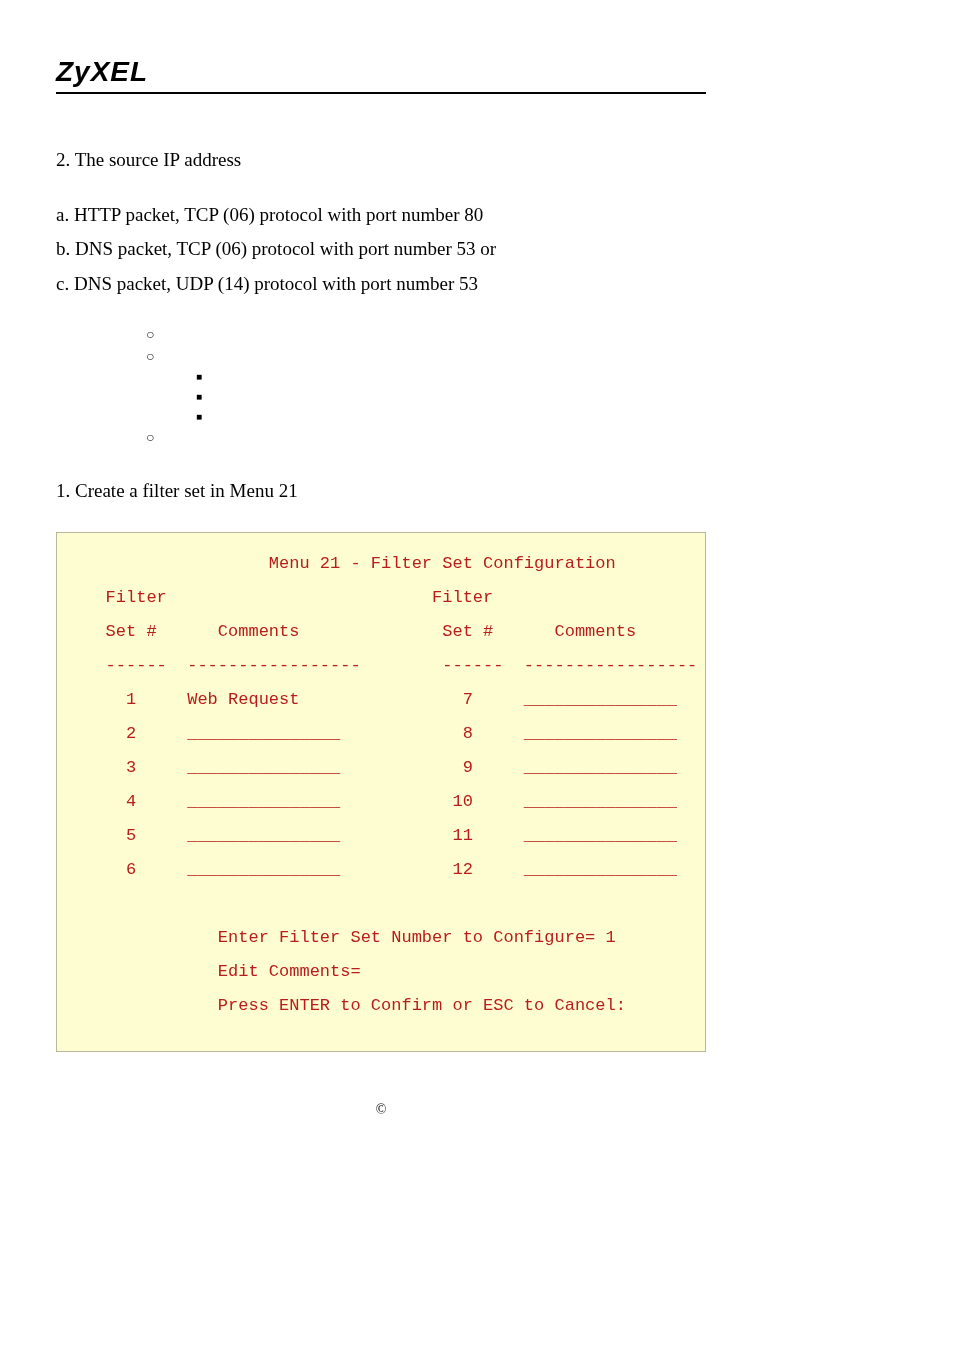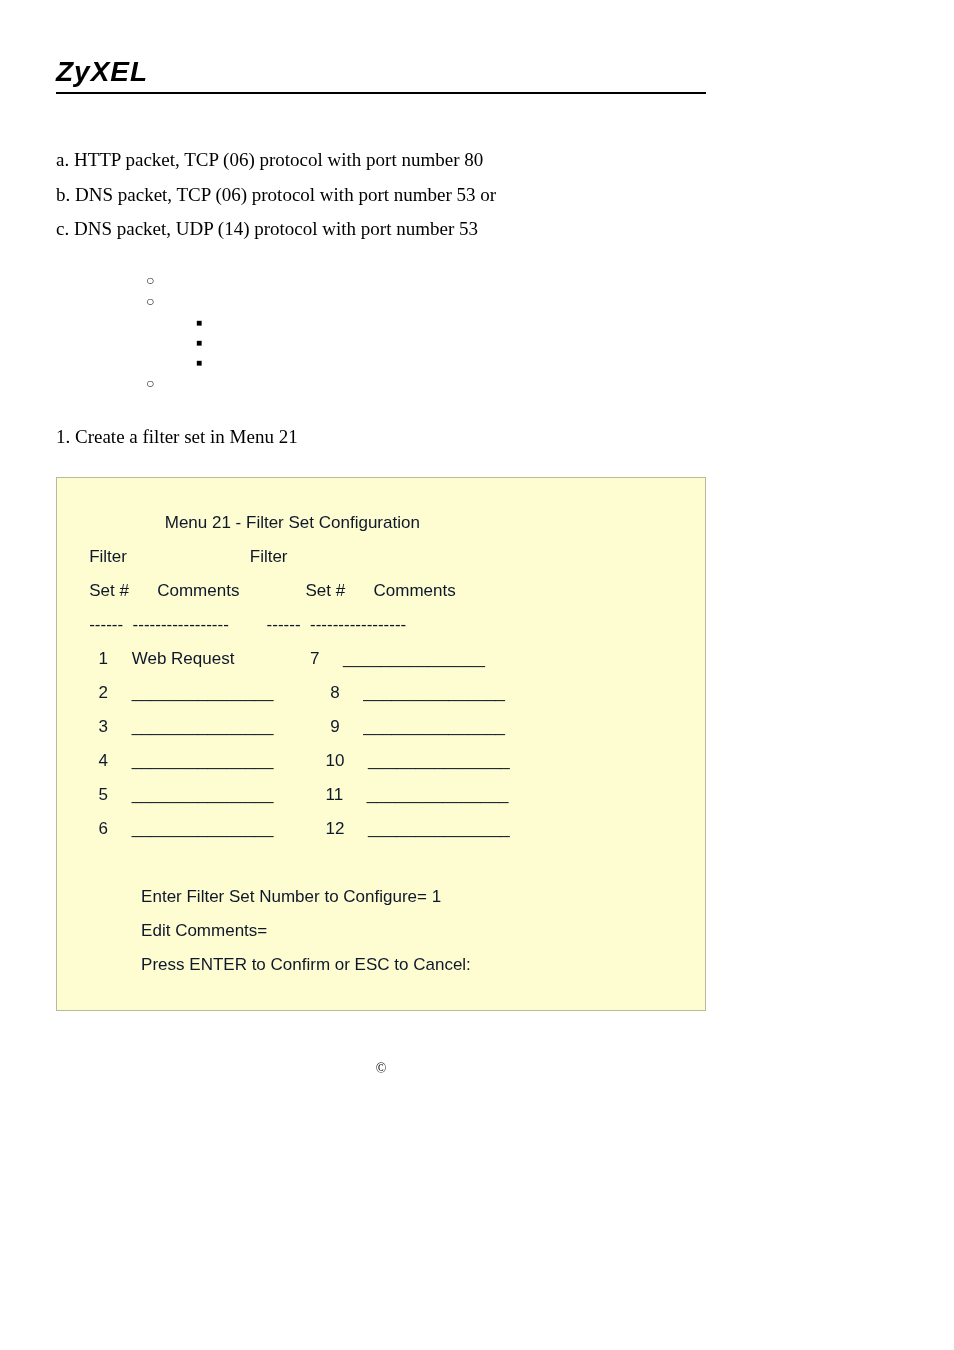--- a/index.html
+++ b/index.html
@@ -51,44 +51,45 @@
   }
   .bullets .square {
     margin-left: 140px;
     line-height: 2.0;
     font-size: 10px;
     color: #000;
   }
   .menu-box {
     border: 1px solid #b9b99a;
     background: #fdfdd1;
-    padding: 28px 18px 28px 18px;
+    padding: 14px 18px 28px 18px;
     box-sizing: border-box;
     margin: 12px 0 30px 0;
-    font-family: Liberation Sans, sans-serif;
+    font-family: Liberation Mono, monospace;
     font-size: 17px;
     line-height: 2.0;
     white-space: pre;
-    color: #0f172a;
+    color: #b91c1c;
   }
   .footer-c {
     text-align: center;
     font-size: 14px;
     color: #111;
     margin-top: 50px;
   }
 </style>
 </head>
 <body>
 
 <div class="page">
 
   <div class="brand">ZyXEL</div>
   <hr class="rule">
 
+  <p class="body-text">2. The source IP address</p>
 
 
   <p class="body-text tight">a. HTTP packet, TCP (06) protocol with port number 80</p>
   <p class="body-text tight">b. DNS packet, TCP (06) protocol with port number 53 or</p>
   <p class="body-text">c. DNS packet, UDP (14) protocol with port number 53</p>
 
 
   <div class="bullets">
     <div class="hollow">○</div>
     <div class="hollow">○</div>

